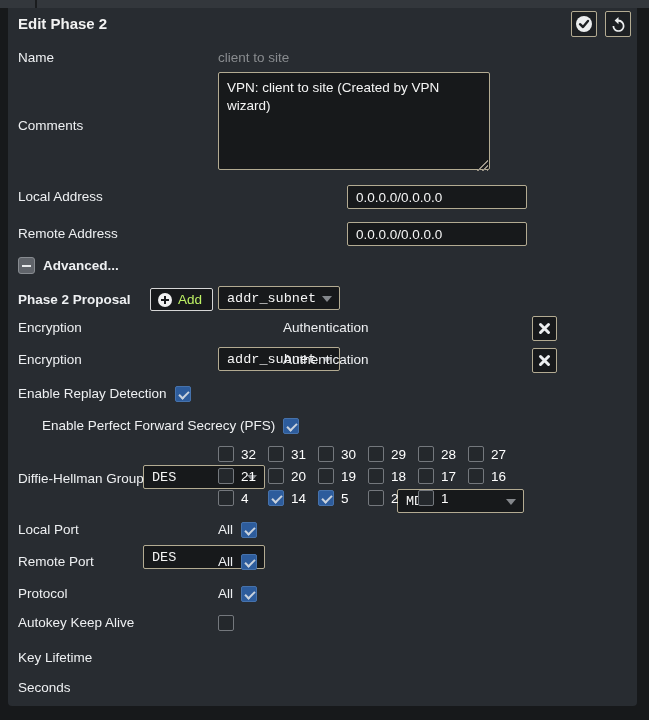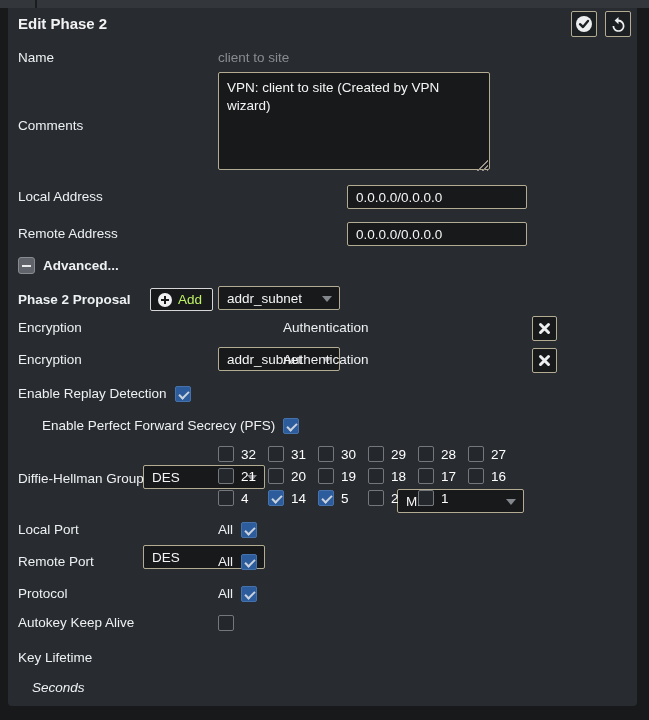--- a/index.html
+++ b/index.html
@@ -27,21 +27,21 @@
   .hbtn {
     width:26px; height:26px; background:#1d2023;
     border:1px solid #b3ab92; border-radius:2px;
     display:flex; align-items:center; justify-content:center; cursor:pointer;
   }
 
   
   .select {
     height:24px; background:#17191b; border:1px solid #b3ab92; border-radius:2px;
     display:flex; align-items:center; padding:0 22px 0 8px; position:relative;
-    color:#f5f5f5; cursor:pointer;
+    color:#f5f5f5; cursor:pointer;font-family:Liberation Mono, monospace;
   }
   .select .caret {
     position:absolute; right:7px; top:9px; width:0; height:0;
     border-left:5px solid transparent; border-right:5px solid transparent;
     border-top:6px solid #84878b;
   }
   .tinput {
     height:24px; background:#17191b; border:1px solid #b3ab92; border-radius:2px;
     color:#f5f5f5; font-family:"Liberation Sans", sans-serif; font-size:13.5px;
     padding:0 8px; outline:none; width:100%;
@@ -307,15 +307,15 @@
     <span class="cb checked"></span>
   </div>
 
   <div class="abs lbl" style="left:10px; top:607px; line-height:16px;">Autokey Keep Alive</div>
   <div class="abs" style="left:210px; top:607px;">
     <span class="cb"></span>
   </div>
 
   <div class="abs lbl" style="left:10px; top:638px;">Key Lifetime</div>
 
-  <div class="abs lbl" style="left:24px; top:668px;font-style:italic;">Seconds</div>
+  <div class="abs lbl" style="left:10px; top:668px;">Seconds</div>
 
 </div>
 
 </body></html>

